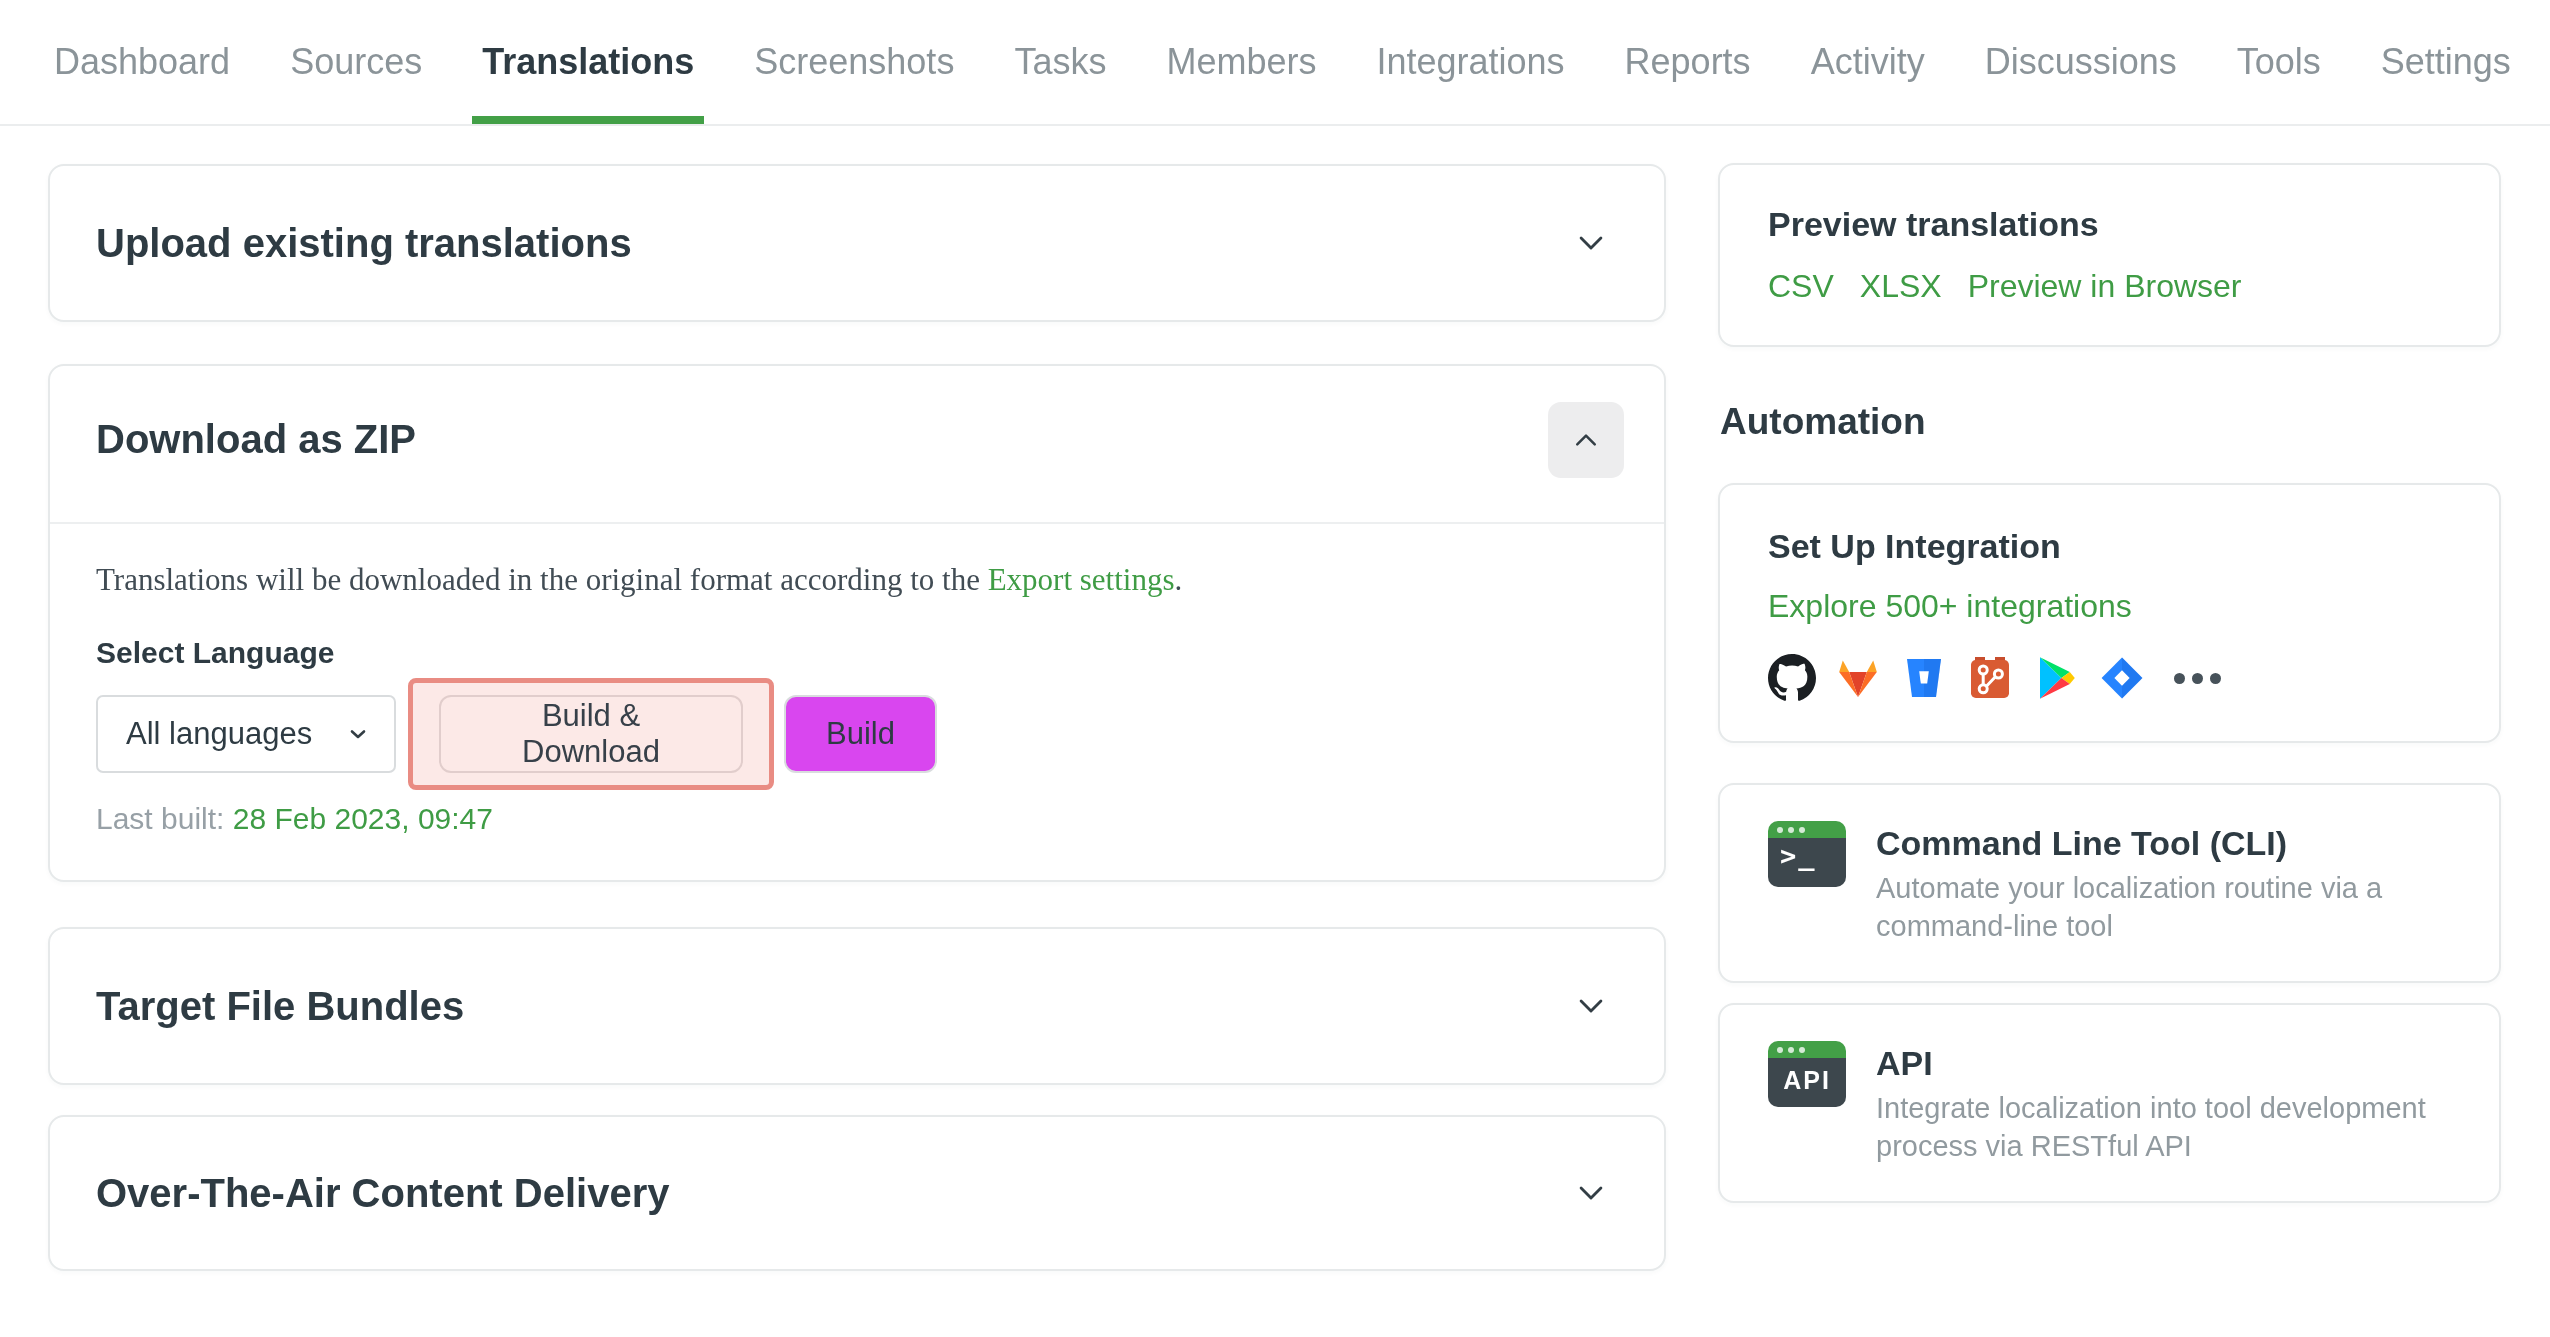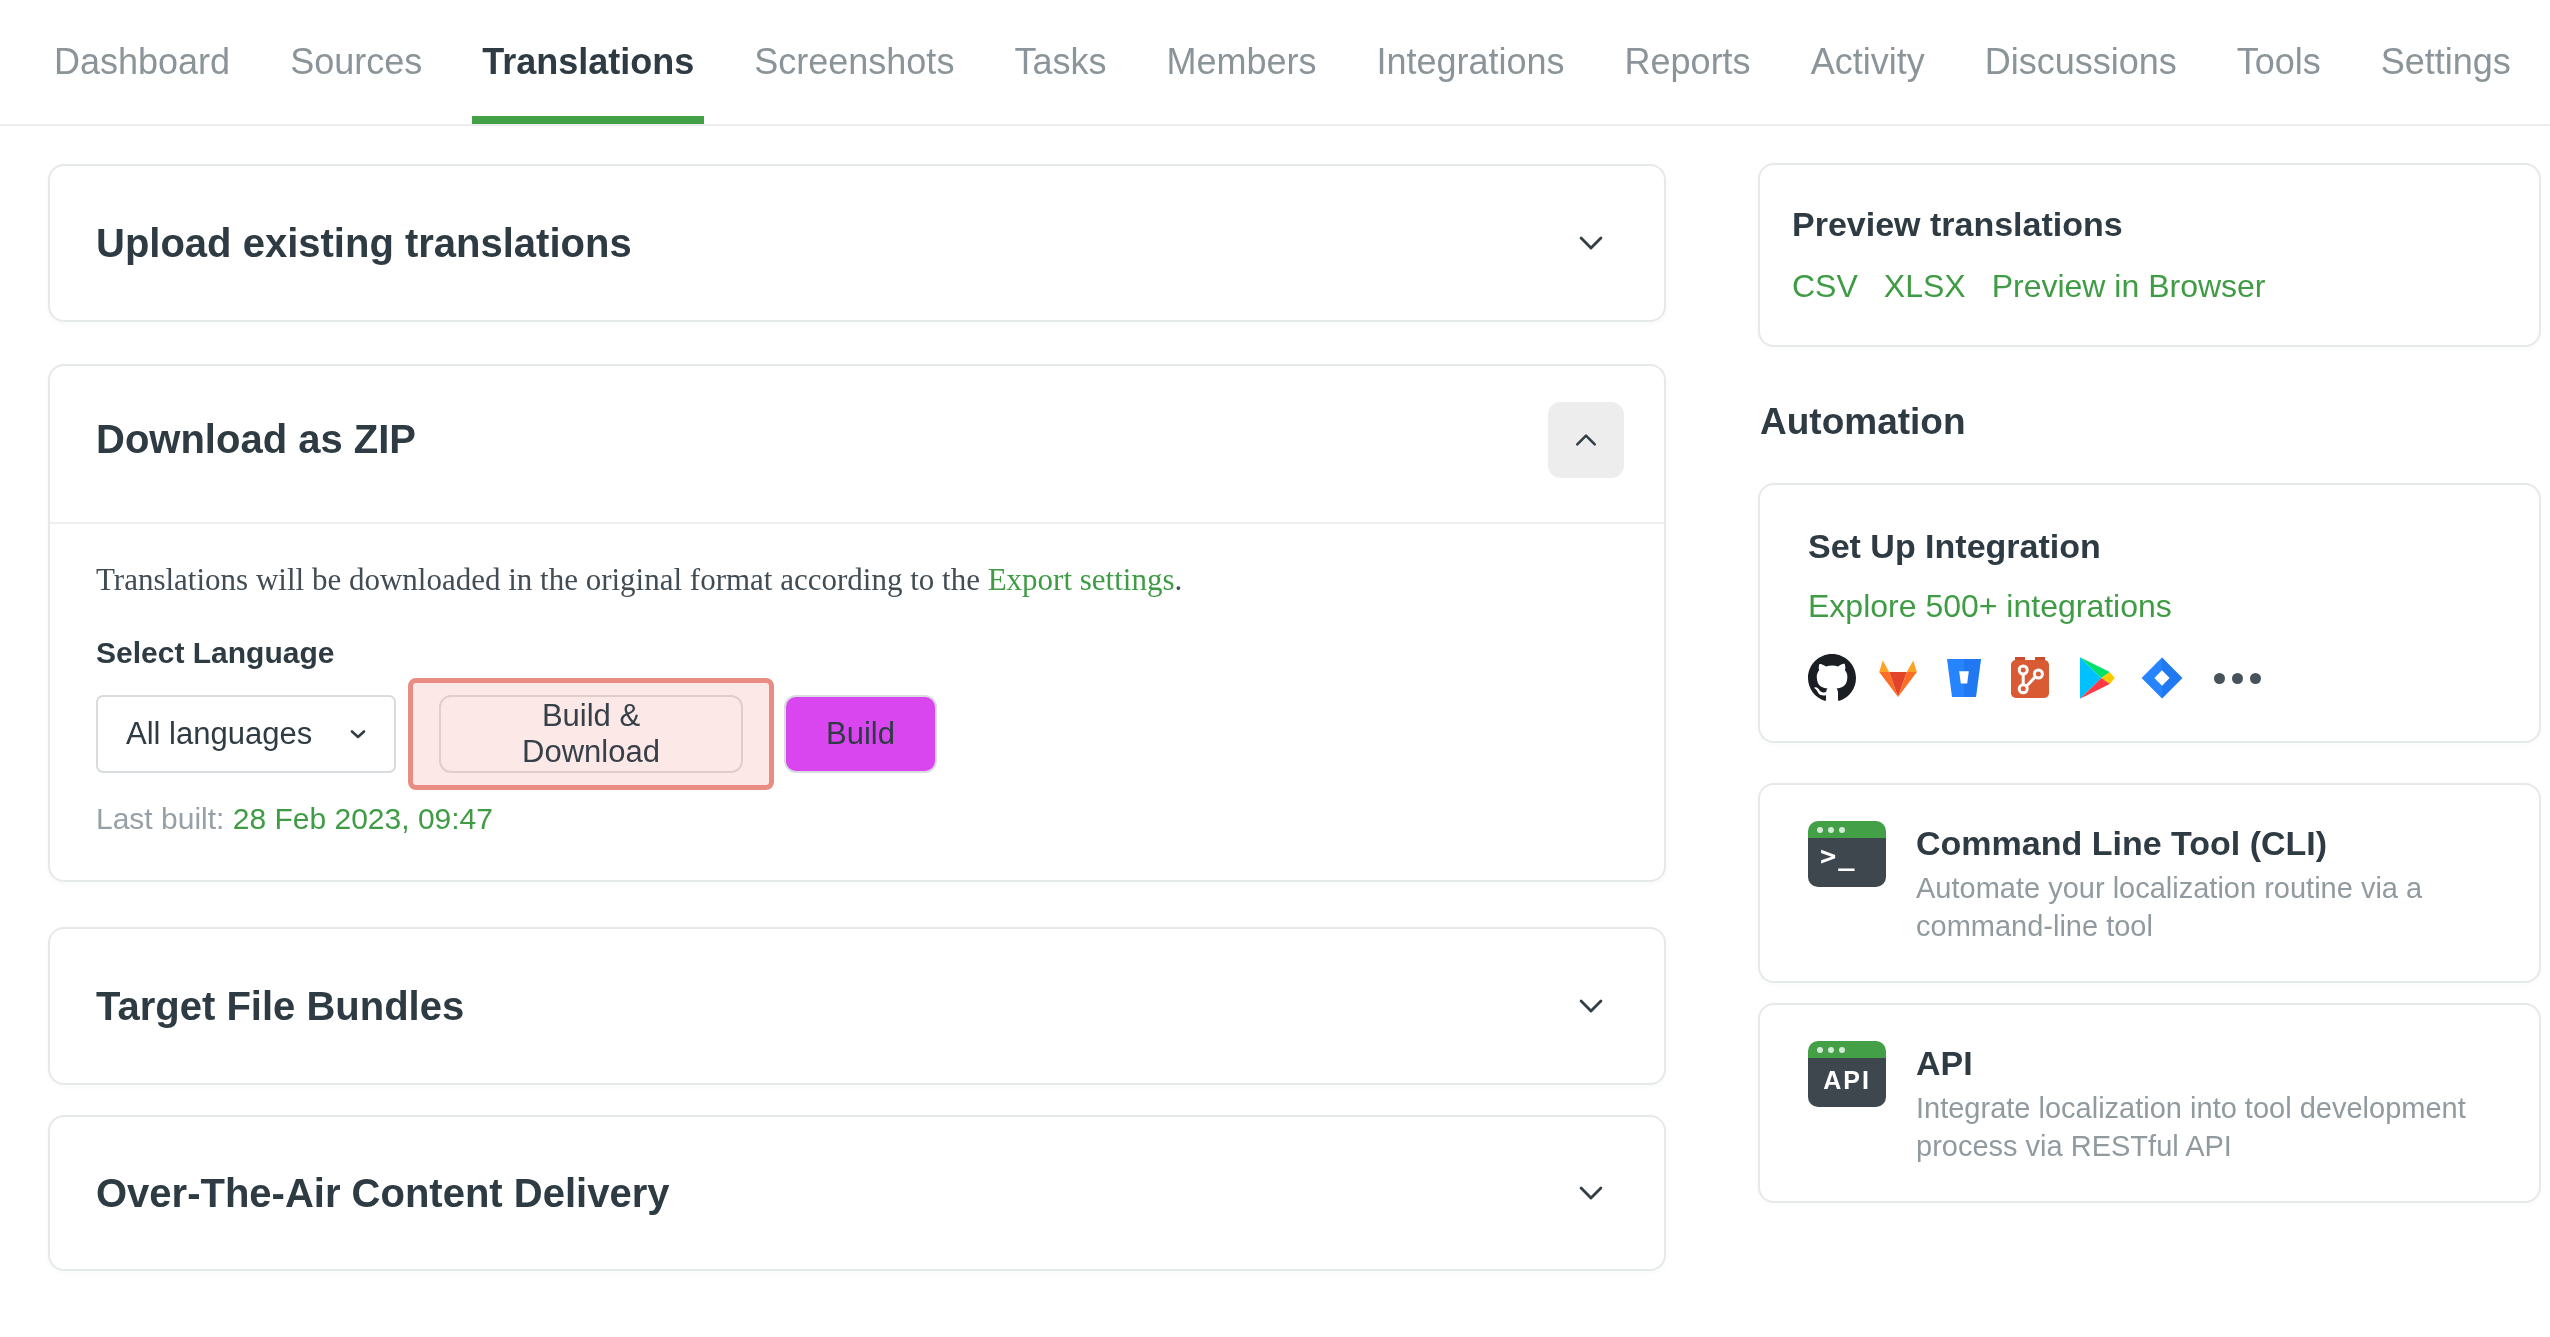--- a/index.html
+++ b/index.html
@@ -22,21 +22,21 @@
     font-size:36px; color:#8b9499; cursor:pointer; white-space:nowrap;
     text-decoration:none;
   }
   .nav-item.active { color:#2e3b43; font-weight:700; }
   .nav-item.active .underline {
     position:absolute; left:-4px; right:-4px; bottom:0; height:8px;
     background:#43a047;
   }
 
   
-  .content { display:flex; align-items:flex-start;gap:40px; }
+  .content { display:flex; align-items:flex-start; }
   .col-main { width:1618px; margin-left:48px; }
   .col-side { width:783px; margin-left:52px; }
 
   .card {
     background:#fff; border:2px solid #e6e9ea; border-radius:16px;
     box-shadow:0 2px 5px rgba(40,50,60,0.03);
   }
 
   
   .panel { display:flex; align-items:center; justify-content:space-between; padding:0 56px 0 46px; }
@@ -78,21 +78,21 @@
   }
   .btn-primary {
     width:304px; background:transparent; border:2px solid rgba(90,60,60,0.16);
     color:#374049;
   }
   .btn-build { margin-left:10px; }
   .last-built { margin-top:12px; font-size:30px; color:#97a0a6; }
   .last-built .date { color:#3f9c45; }
 
   
-  .side-card { padding:40px 32px; }
+  .side-card { padding:40px 48px; }
   .side-title { font-size:34px; font-weight:700; color:#2e3b43; }
   .links-row { display:flex; gap:26px; margin-top:24px; font-size:32px; }
   .section-heading { margin:54px 0 0 2px; font-size:37px; font-weight:700; color:#2e3b43; }
 
   .int-card { margin-top:40px; padding:42px 48px 38px; }
   .icons-row { display:flex; align-items:center; gap:18px; margin-top:28px; height:50px; }
   .int-icon { width:48px; height:48px; display:flex; align-items:center; justify-content:center; cursor:pointer; }
   .int-icon svg { width:48px; height:48px; }
   .dots { display:flex; gap:7px; margin-left:10px; }
   .dots i { width:11px; height:11px; border-radius:50%; background:#47525a; }

